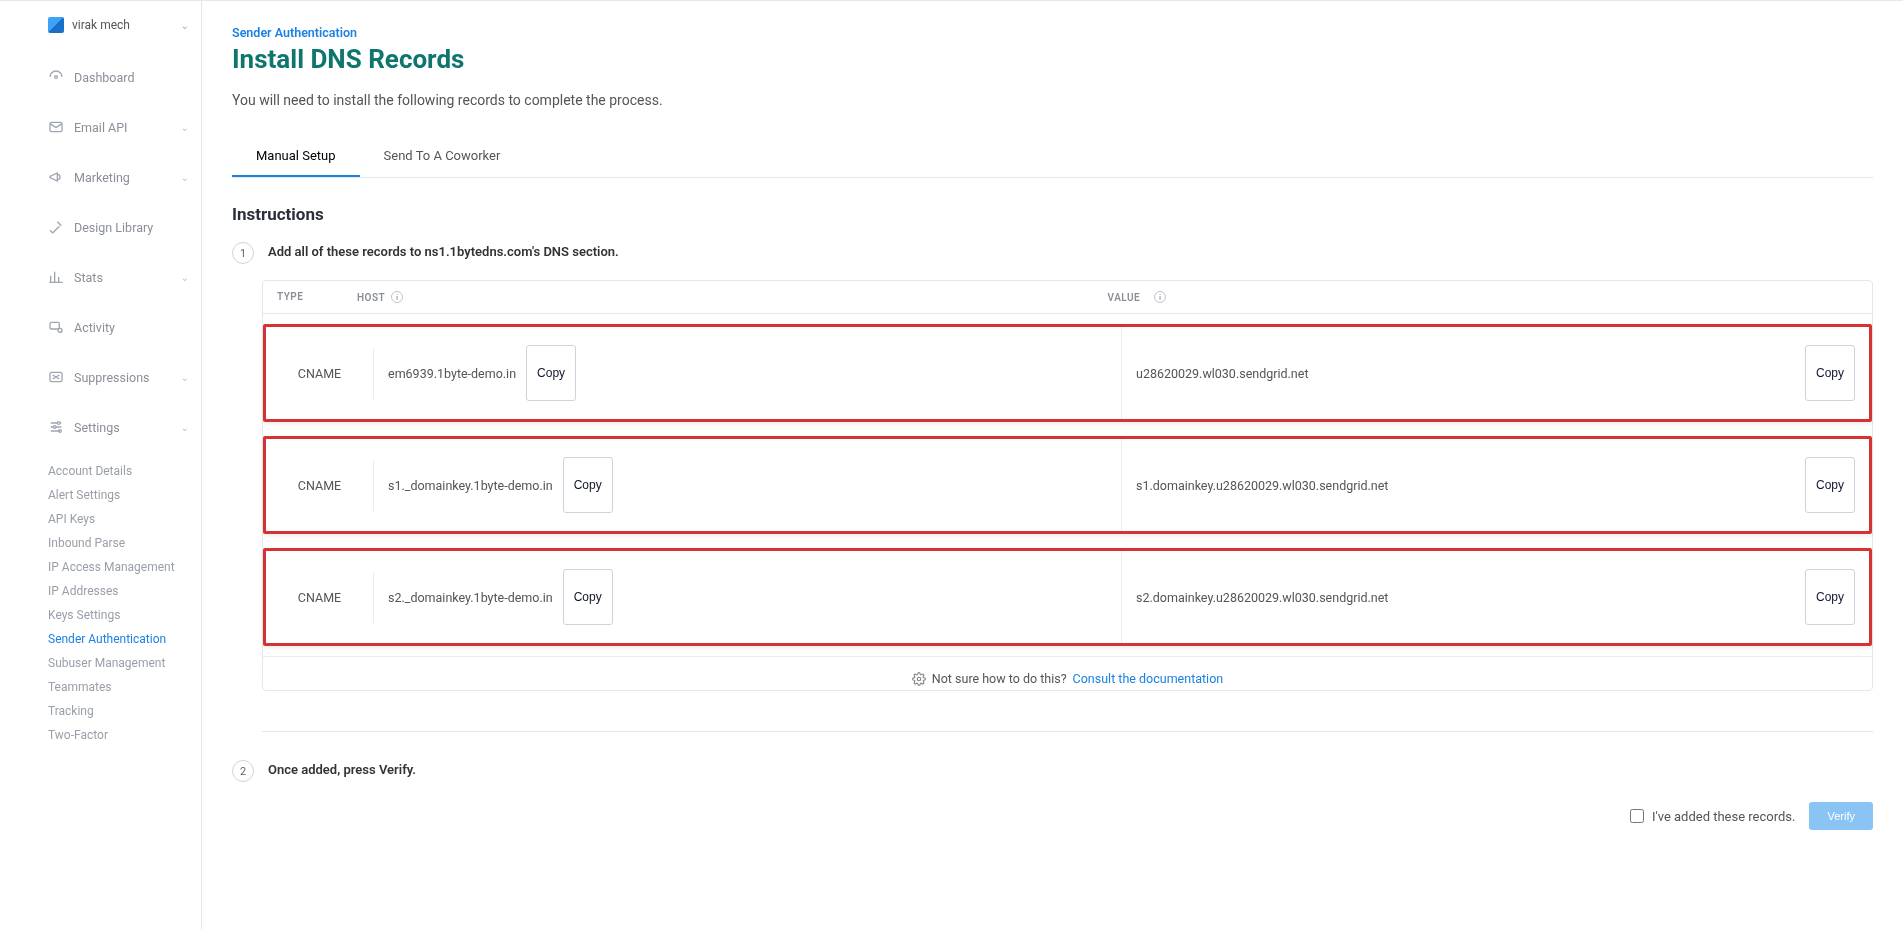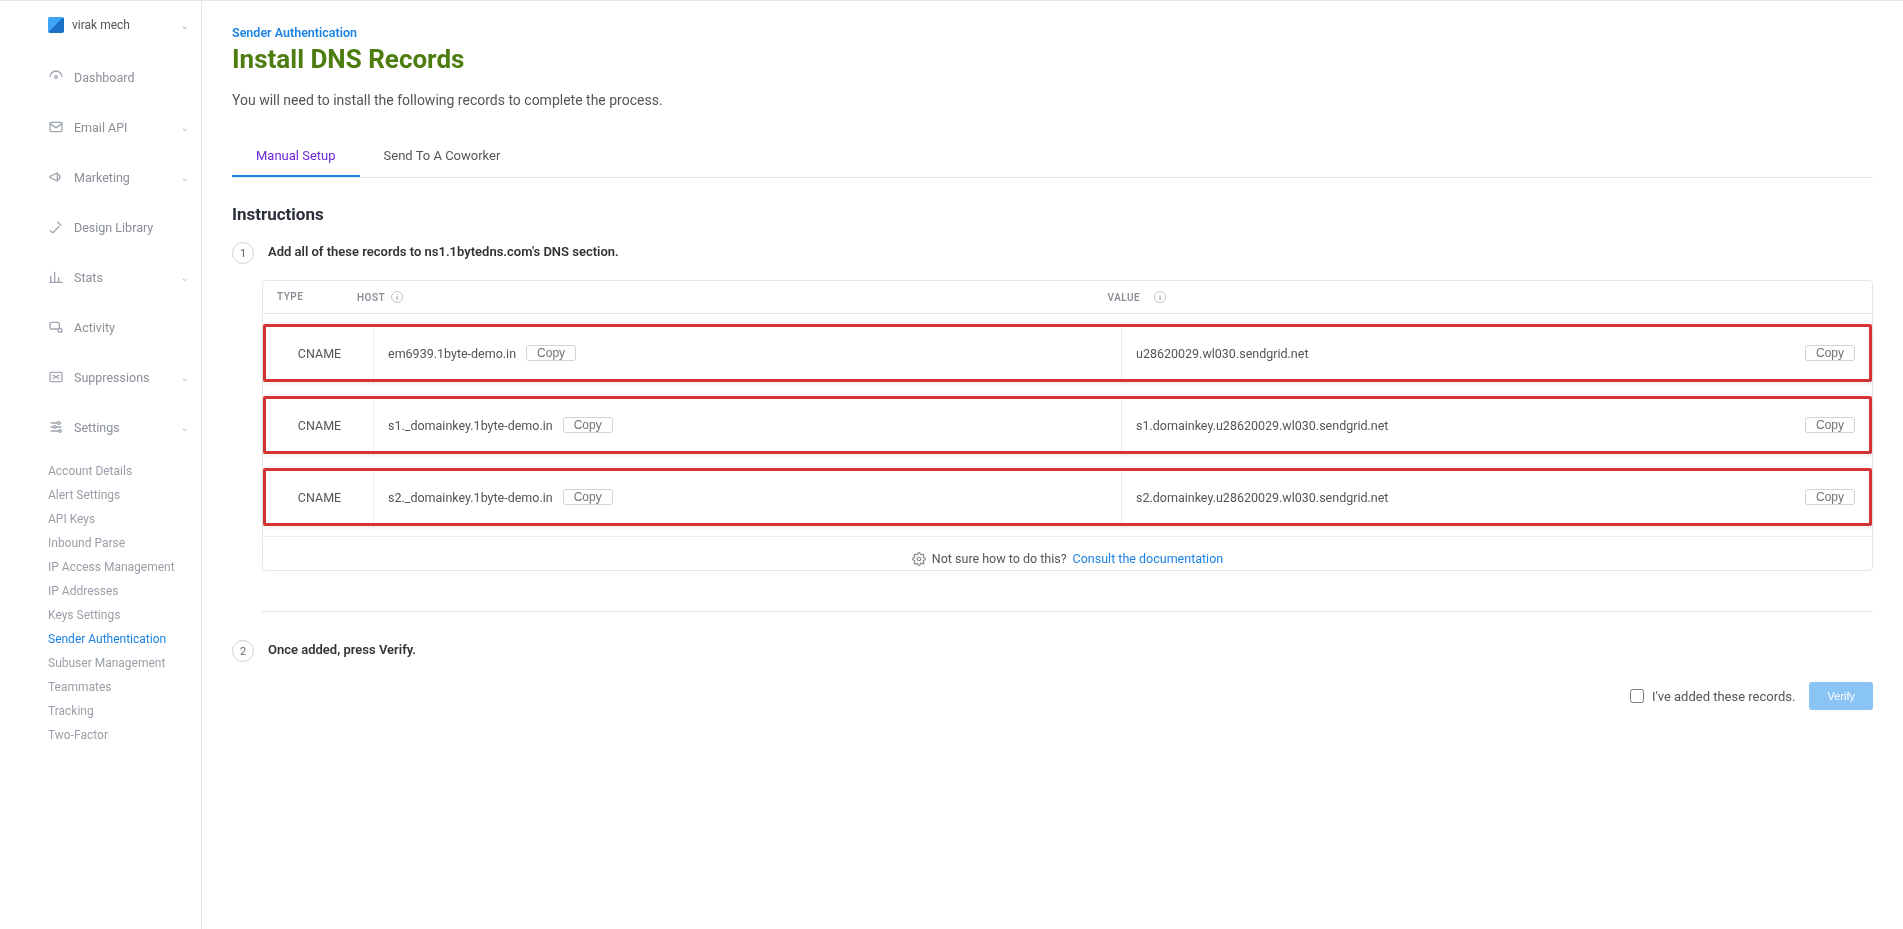--- a/index.html
+++ b/index.html
@@ -12,43 +12,43 @@
 .account .chev { color:#aaa; font-size:10px;}
 .nav-section { margin-top: 18px; }
 .nav-item { display: flex; align-items: center; padding: 10px 12px; gap: 10px; color: #8a8f98; cursor: pointer; font-size: 12.5px; margin-bottom: 14px;}
 .nav-item .icon { width:16px; height:16px; display:inline-flex; align-items:center; justify-content:center; color:#a0a6b1; }
 .nav-item .chev { margin-left:auto; font-size:10px; color:#c0c5cc;}
 .sub-list { padding: 0 12px 0 12px; }
 .sub-list a { display:block; font-size:12px; color:#9aa0a9; padding:5px 0; text-decoration:none; cursor:pointer;}
 .sub-list a.active { color:#1a82e2; }
 .main { flex:1; padding: 24px 30px 40px 30px; }
 .breadcrumb { color:#1a82e2; font-size:12.5px; font-weight:600; margin-bottom:4px;}
-h1 { font-size:26px; font-weight:700; color:#4d7c0f; margin-bottom:18px;}
+h1 { font-size:26px; font-weight:700; color:#0f766e; margin-bottom:18px;}
 .lead { font-size:14px; color:#555; margin-bottom:28px;}
 .tabs { display:flex; border-bottom:1px solid #e7e7e7; margin-bottom:26px;}
 .tab { padding: 12px 24px; font-size:13px; color:#555; cursor:pointer; border-bottom:2px solid transparent;}
-.tab.active { color:#6d28d9; border-bottom-color:#1a82e2;}
+.tab.active { color:#000000; border-bottom-color:#1a82e2;}
 h2 { font-size:17px; font-weight:700; color:#2a2f3a; margin-bottom:20px;}
 .step { display:flex; align-items:flex-start; gap:14px; margin-bottom:16px;}
 .step-num { width:22px; height:22px; border:1px solid #d0d4dc; border-radius:50%; display:flex; align-items:center; justify-content:center; font-size:11px; color:#666; flex-shrink:0; margin-top:-2px;}
 .step-text { font-size:13px; color:#333; font-weight:600;}
 .records-box { margin-left:30px; border:1px solid #e7e7e7; border-radius:4px; margin-bottom:40px;}
 .rec-header { display:flex; padding:10px 14px; border-bottom:1px solid #e7e7e7; font-size:10px; letter-spacing:.5px; color:#8a8f98; font-weight:600;}
 .col-type { width:80px; }
 .col-host { flex:1; display:flex; align-items:center; gap:6px;}
 .col-value { flex:1; display:flex; align-items:center; gap:14px;}
 .info-icon { width:12px; height:12px; border:1px solid #bfc4cd; border-radius:50%; display:inline-flex; align-items:center; justify-content:center; font-size:8px; color:#9aa0a9; cursor:pointer;}
 .rec-row-wrap { padding:10px 0; }
 .rec-row { display:flex; align-items:center; margin:0 0; border:3px solid #d53333; border-radius:2px; box-shadow:0 2px 4px rgba(0,0,0,.08); background:#fff;}
 .rec-row + .rec-row { margin-top:14px; }
 .cell { padding:18px 14px; font-size:12.5px; color:#555;}
 .cell-type { width:108px; border-right:1px solid #eaecef; text-align:center;}
 .cell-host { flex:1; border-right:1px solid #eaecef; display:flex; align-items:center; justify-content:flex-start; gap:10px;}
 .cell-value { flex:1; display:flex; align-items:center; justify-content:space-between; gap:10px;}
-.copy-btn { border:1px solid #cfd3db; background:#fff; color:#737373; font-size:12px; padding:0 10px; border-radius:3px; cursor:pointer;}
+.copy-btn { border:1px solid #cfd3db; background:#fff; color:#0f172a; font-size:12px; padding:20px 10px; border-radius:3px; cursor:pointer;}
 .help-row { text-align:center; padding:14px 0 4px; font-size:12.5px; color:#555; display:flex; align-items:center; justify-content:center; gap:6px; border-top:1px solid #eaecef;}
 .help-row a { color:#1a82e2; text-decoration:none;}
 .gear-icon { width:14px; height:14px; }
 .divider-line { margin-left:30px; border-top:1px solid #e5e5e5; margin-top:40px; margin-bottom:30px;}
 .verify-row { margin-left:30px; display:flex; justify-content:flex-end; align-items:center; gap:14px; margin-top:20px;}
 .chk { display:flex; align-items:flex-start; gap:8px; font-size:13px; color:#555;}
 .chk input { width:14px; height:14px; border:1px solid #1a82e2; }
 .verify-btn { background:#89c4f4; color:#fff; border:none; padding:8px 18px; border-radius:3px; font-size:11px; cursor:pointer;}
 svg { display:block; }
 </style>

